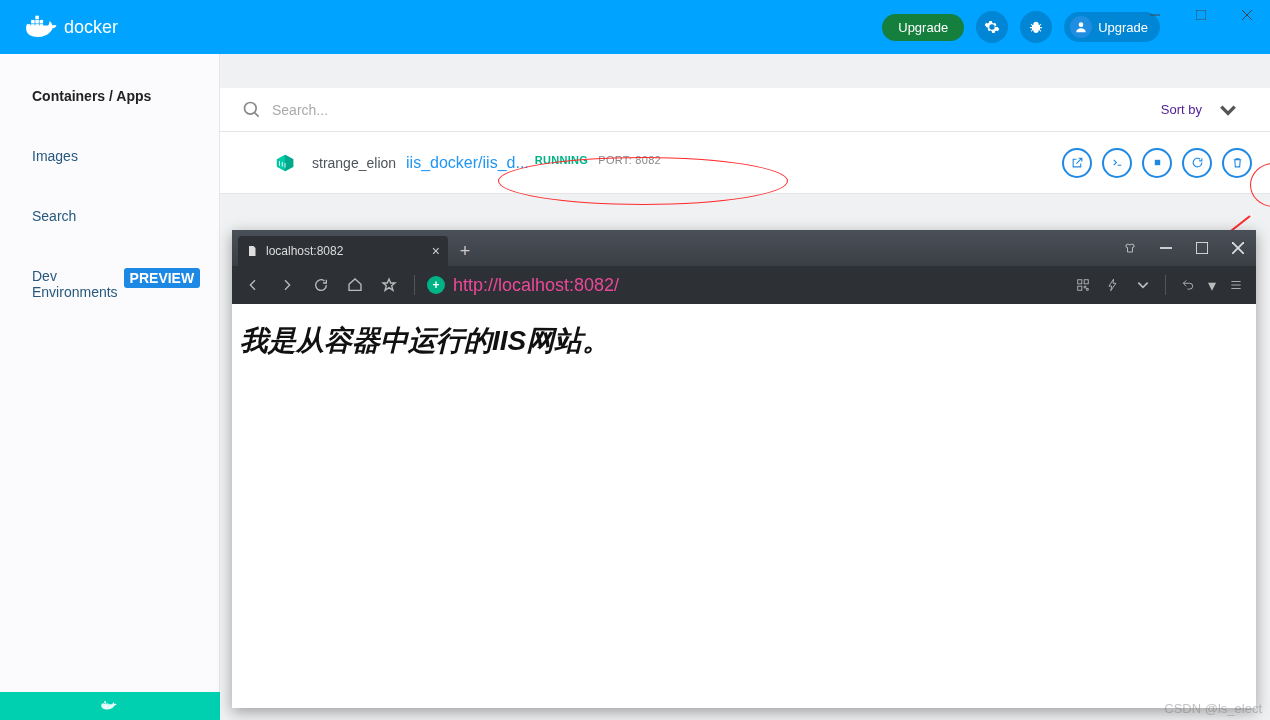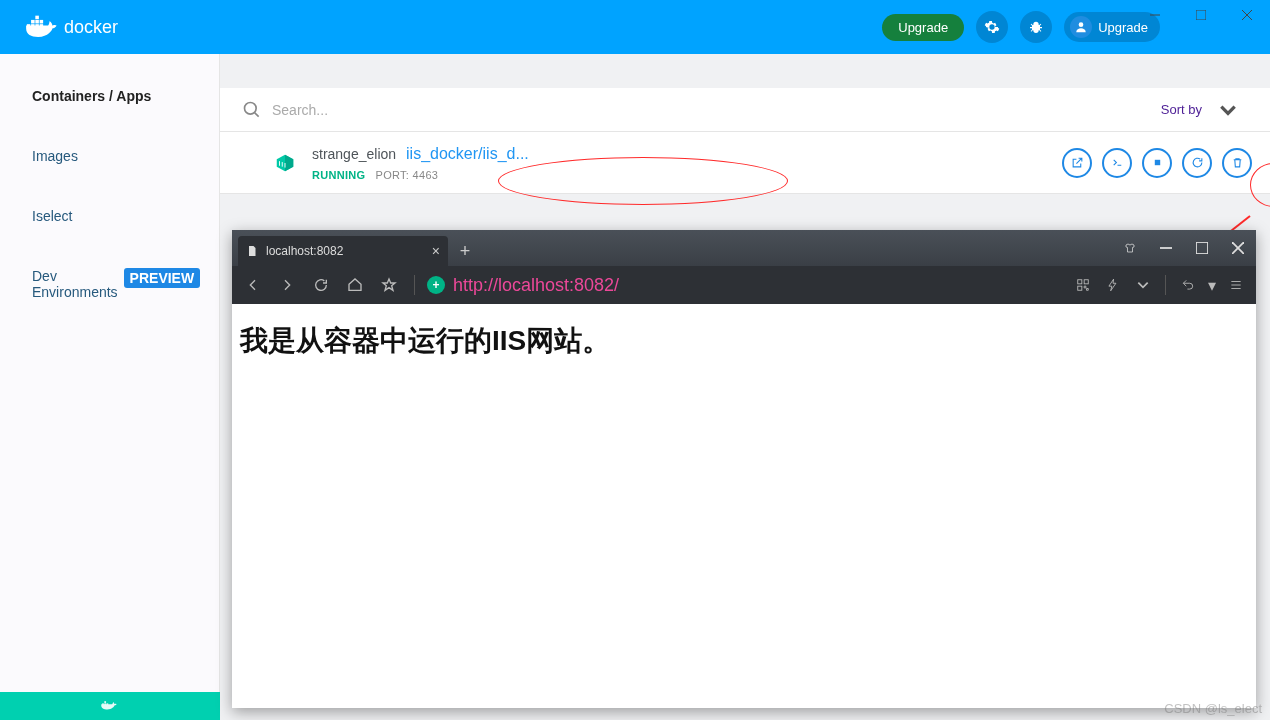--- a/index.html
+++ b/index.html
@@ -27,21 +27,21 @@
   
   .main { position:absolute; left:220px; right:0; top:54px; bottom:0; background:#f0f1f3; }
   .search-row { height:44px; background:#fff; border-bottom:1px solid #e5e5e5; display:flex; align-items:center; padding:0 22px;margin-top:34px; }
   .search-row svg { width:20px; height:20px; stroke:#888; fill:none; stroke-width:2; margin-right:10px;}
   .search-input { border:none; outline:none; font-size:14px; color:#333; flex:1; }
   .search-input::placeholder{color:#aaa;}
   .sort { font-size:13px; color:#4c1d95; display:flex; align-items:center; gap:16px; cursor:pointer;}
   
   .row { height:62px; background:#fff; border-bottom:1px solid #e5e5e5; display:flex; align-items:center; padding-left:54px; position:relative;}
   .cube-icon { width:22px; height:22px; margin-right:16px; }
-  .row-texts{display:flex;flex-direction:column;gap:6px;}
+  .row-texts{display:flex;flex-direction:row;gap:6px;}
   .row-title { font-size:14px; color:#4e5459; display:flex; gap:10px; align-items:baseline;}
   .row-title .img { color:#2196F3; font-size:16px; }
   .row-sub { font-size:11px; color:#888; letter-spacing:.3px;}
   .row-sub .run{color:#00b386;font-weight:600;}
   .row-actions { position:absolute; right:18px; display:flex; gap:10px; }
   .act { width:30px; height:30px; border:2px solid #1E88E5; border-radius:50%; display:flex; align-items:center; justify-content:center; cursor:pointer; color:#1E88E5;}
   .act svg{width:13px;height:13px;stroke:#1E88E5;fill:none;stroke-width:2;}
   .act.fill svg{fill:#1E88E5;stroke:none;}
   .markups{pointer-events:none;}
   
@@ -60,21 +60,21 @@
   .tabbar-right .tbtn svg{width:12px;height:12px;stroke:#ddd;fill:none;stroke-width:1.5;}
   .addrbar{height:38px;background:#2d3035;display:flex;align-items:center;padding:0 8px;gap:8px;}
   .nav-ico{width:26px;height:26px;display:flex;align-items:center;justify-content:center;cursor:pointer;}
   .nav-ico svg{width:16px;height:16px;stroke:#bbb;fill:none;stroke-width:2;}
   .divider{width:1px;height:20px;background:#555;margin:0 4px;}
   .shield{width:18px;height:18px;border-radius:50%;background:#00b386;display:flex;align-items:center;justify-content:center;color:#fff;font-size:12px;font-weight:bold;}
   .url{color:#ec4899;font-size:18px;flex:1;}
   .addr-right{display:flex;align-items:center;gap:6px;}
   .addr-right .aicon{width:24px;height:24px;display:flex;align-items:center;justify-content:center;color:#bbb;cursor:pointer;}
   .addr-right .aicon svg{width:14px;height:14px;stroke:#bbb;fill:none;stroke-width:1.5;}
-  .page{padding:18px 8px;}
+  .page{padding:18px 8px;font-style:italic;}
   .page h1{font-size:28px;font-weight:900;color:#111;font-family:"Microsoft YaHei","PingFang SC",Arial;}
   .watermark{position:absolute;right:8px;bottom:4px;font-size:13px;color:rgba(120,120,120,.45);font-family:Arial;}
 </style>
 </head>
 <body>
 
 <div class="header">
   <div class="logo">
     <svg width="34" height="24" viewBox="0 0 48 32">
       <rect x="4" y="12" width="5" height="5"></rect>
@@ -132,21 +132,21 @@
 </div>
 
 <div class="sidebar">
   <div class="side-item active">
       <span>Containers / Apps</span>
     </div>
   <div class="side-item">
       <span>Images</span>
     </div>
   <div class="side-item">
-      <span>Iselect</span>
+      <span>Search</span>
     </div>
   <div class="side-item">
     <span>Dev Environments</span>
     <span class="badge">PREVIEW</span>
   </div>
   <div class="bottom-bar">
     <svg viewBox="0 0 48 32">
         <rect x="6" y="10" width="4" height="4"></rect>
         <rect x="11" y="10" width="4" height="4"></rect>
         <rect x="16" y="10" width="4" height="4"></rect>
@@ -177,21 +177,21 @@
         <path fill="#00a98c" d="M12 3v18l9-5V8z"></path>
         <path stroke="#fff" stroke-width="1" fill="none" d="M6 10v5M9 11v5M12 12v5"></path>
     </svg>
     <div class="row-texts">
       <div class="row-title">
         <span>strange_elion</span>
         <span class="img">iis_docker/iis_d...</span>
       </div>
       <div class="row-sub">
         <span class="run">RUNNING</span>&nbsp;&nbsp;
-        <span>PORT: 4463</span>
+        <span>PORT: 8082</span>
       </div>
     </div>
     <div class="row-actions">
       <div class="act">
           <svg viewBox="0 0 24 24">
             <path d="M14 4h6v6M20 4L10 14M18 14v6H4V6h6"></path>
           </svg>
         </div>
       <div class="act">
           <svg viewBox="0 0 24 24">

